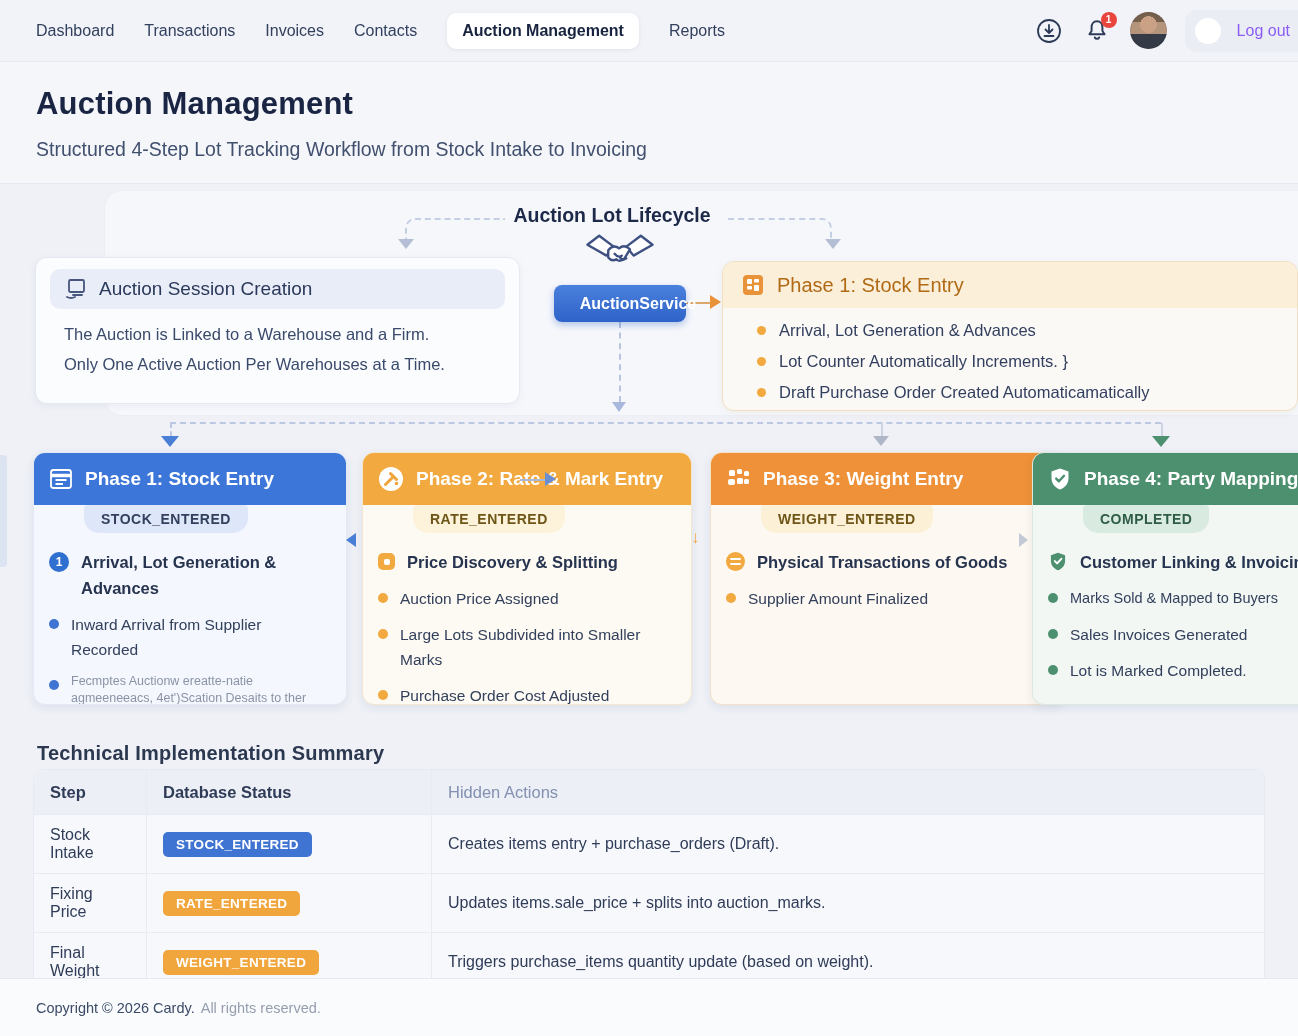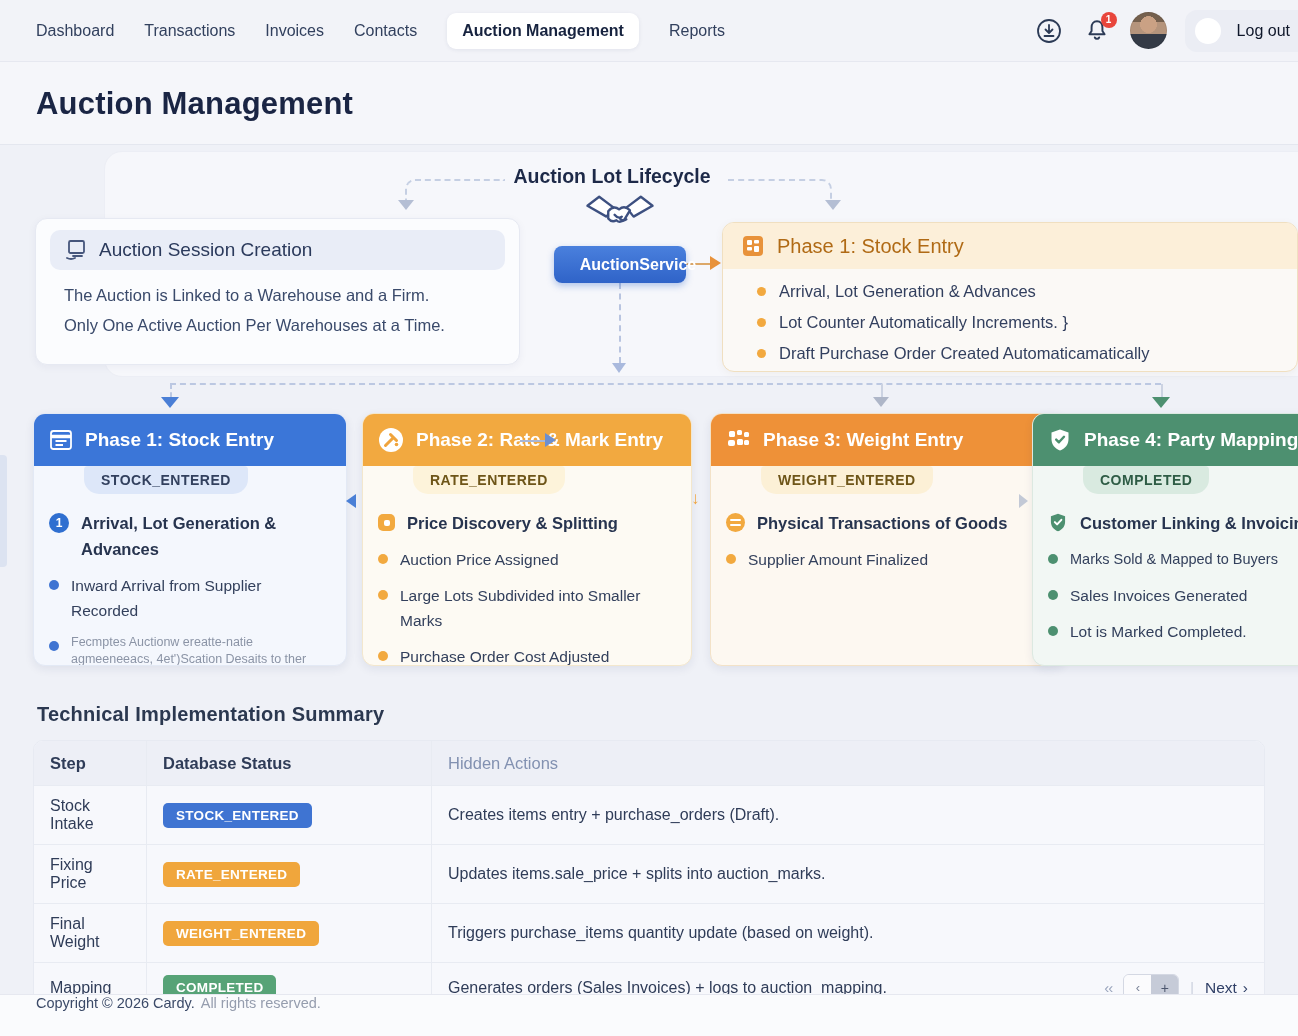--- a/index.html
+++ b/index.html
@@ -36,21 +36,21 @@
       radial-gradient(circle at 50% 34%, #caa184 0 27%, rgba(0,0,0,0) 28%),
       linear-gradient(180deg, #75604e 0%, #75604e 26%, #b5947c 26%, #b5947c 60%, #343a46 60%, #343a46 100%);
     box-shadow:inset 0 0 0 1px rgba(0,0,0,.08);
   }
   .logout-pill {
     display:flex; align-items:center; gap:16px;
     background:#ebedf4; border-radius:12px; height:42px; padding:0 26px 0 10px;
     margin-right:-18px; cursor:pointer;
   }
   .logout-dot { width:26px; height:26px; border-radius:50%; background:#ffffff; }
-  .logout-label { font-size:16px; color:#0f172a; }
+  .logout-label { font-size:16px; color:#8b5cf6; }
   
   .page-header {
     background:#f5f6fa; border-bottom:1px solid #e4e7ef;
     padding:24px 36px 22px;
   }
   .page-title { font-size:31px; font-weight:bold; color:#1a2544; letter-spacing:.2px; }
   .page-subtitle { margin-top:16px; font-size:19.5px; color:#41506e; }
   
   .diagram { position:relative; height:268px; }
   .diagram-panel {
@@ -157,21 +157,21 @@
   .sq-badge i { display:block; width:6px; height:6px; background:#fff; border-radius:2px; }
   .circ-lines { width:19px; height:19px; border-radius:50%; background:#f2a93f; flex:0 0 auto; margin-top:3px;
     display:flex; flex-direction:column; align-items:center; justify-content:center; gap:3px; }
   .circ-lines i { display:block; width:11px; height:2px; background:#fff; border-radius:1px; }
   .gap-arrow { position:absolute; z-index:3; }
   .ga-blue  { left:346px; top:81px; width:0; height:0; border-top:7px solid transparent; border-bottom:7px solid transparent; border-right:10px solid #4a7fd6; }
   .ga-amber { left:691px; top:76px; font-size:17px; font-weight:bold; color:#f0a43c; }
   .ga-gray  { left:1019px; top:81px; width:0; height:0; border-top:7px solid transparent; border-bottom:7px solid transparent; border-left:9px solid #c3c9d6; }
   
   .summary { padding:0 33px; }
-  .summary-title { margin:18px 0 14px 4px; font-size:20px; font-weight:600; color:#2b3850; letter-spacing:.2px; }
+  .summary-title { margin:18px 0 4px 4px; font-size:20px; font-weight:600; color:#2b3850; letter-spacing:.2px; }
   table.impl { width:100%; border-collapse:separate; border-spacing:0; background:#f7f8fc;
     border:1px solid #e7eaf2; border-radius:10px; overflow:hidden; }
   .impl th {
     background:#edeff6; text-align:left; padding:13px 16px 12px; font-size:16.5px;
     font-weight:600; color:#2f3c58;
   }
   .impl th.muted { color:#8291b1; font-weight:500; }
   .impl td { padding:11px 16px; border-top:1px solid #e8ebf2; font-size:16px; color:#2f3c58; }
   .impl th + th, .impl td + td { border-left:1px solid #e8ebf2; }
   .col-step { width:112px; }
@@ -187,23 +187,23 @@
   .pager { display:flex; align-items:center; gap:11px; }
   .pg-first { color:#9aa5bd; font-size:15px; cursor:pointer; letter-spacing:-1px; }
   .pg-group { display:flex; border:1px solid #d4d8e3; border-radius:6px; overflow:hidden; }
   .pg-btn { width:27px; height:25px; display:flex; align-items:center; justify-content:center; font-size:13px; cursor:pointer; }
   .pg-prev { background:#fbfbfd; color:#7b8499; }
   .pg-plus { background:#c6cbd8; color:#4c566e; font-size:14px; }
   .pg-sep { color:#c9cfdd; font-size:14px; }
   .pg-next { color:#2f3f66; font-size:15.5px; font-weight:500; cursor:pointer; display:flex; gap:6px; align-items:center; }
   
   .footer {
-    position:absolute; left:0; right:0; bottom:0; height:42px;
+    position:absolute; left:0; right:0; bottom:0; height:58px;
     background:#fafbfd; border-top:1px solid #e6e8f0;
-    display:flex; align-items:flex-start; padding:0 36px; font-size:14.5px; gap:6px;
+    display:flex; align-items:center; padding:0 36px; font-size:14.5px; gap:6px;
   }
   .fc1 { color:#3b4a68; }
   .fc2 { color:#959dae; }
   svg { display:block; }
 </style>
 </head>
 <body>
 
 <div class="topnav">
   <div class="nav-items">
@@ -235,20 +235,21 @@
     <div class="avatar"></div>
     <div class="logout-pill">
       <span class="logout-dot"></span>
       <span class="logout-label">Log out</span>
     </div>
   </div>
 </div>
 
 <div class="page-header">
   <div class="page-title">Auction Management</div>
+  <div class="page-subtitle">Structured 4-Step Lot Tracking Workflow from Stock Intake to Invoicing</div>
 </div>
 
 <div class="diagram">
   <div class="diagram-panel"></div>
   <div class="lc-title">Auction Lot Lifecycle</div>
 
   <div class="dash dash-tl"></div>
   <div class="dash dash-tr"></div>
   <div class="tri tri-down-gray1"></div>
   <div class="tri tri-down-gray2"></div>

